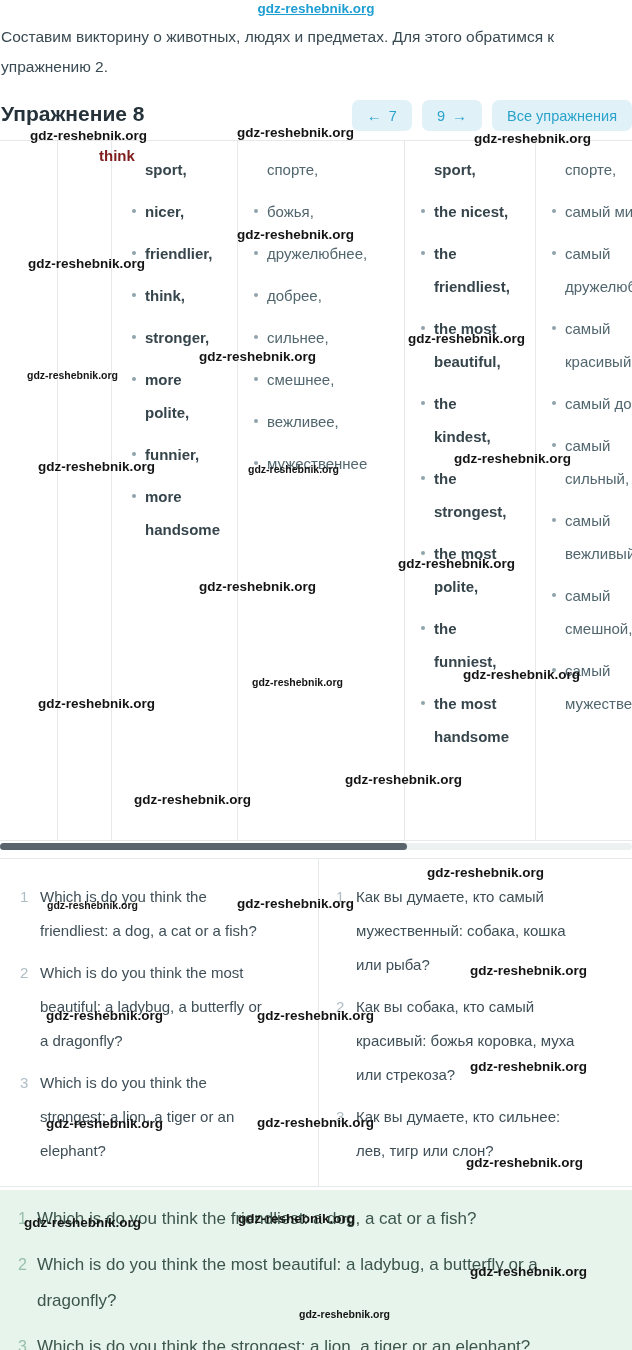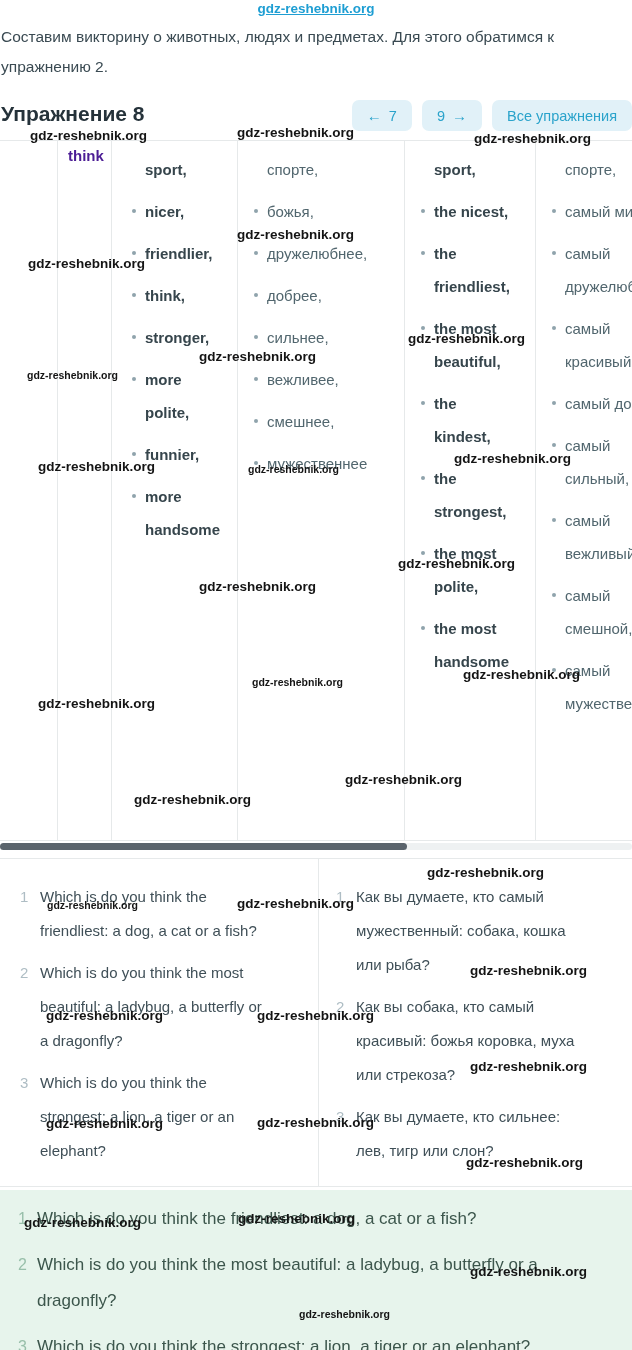--- a/index.html
+++ b/index.html
@@ -28,21 +28,21 @@
   
   .table-wrap { position: absolute; top: 140px; left: 0; width: 632px; height: 701px;
     border-top: 1px solid #e6e9ea; border-bottom: 1px solid #e6e9ea; display: flex; overflow: hidden; }
   .tcol { flex: none; border-right: 1px solid #e6e9ea; }
   .col-a { width: 58px; }
   .col-b { width: 54px; padding: 6px 0 0 10px; }
   .col-c { width: 126px; padding: 12px 8px 0 20px; }
   .col-d { width: 167px; padding: 12px 8px 0 16px; }
   .col-e { width: 131px; padding: 12px 26px 0 16px; }
   .col-f { width: 146px; padding: 12px 8px 0 16px; border-right: none; }
-  .row-label { font-size: 15px; font-weight: bold; color: #4c1d95; }
+  .row-label { font-size: 15px; font-weight: bold; color: #7f1d1d; margin-left: 31px; }
   .tcol ul { list-style: none; margin: 0; padding: 0; }
   .tcol li { position: relative; padding-left: 13px; margin: 0 0 9px 0; line-height: 33px; font-size: 15px; }
   .tcol li::before { content: ""; position: absolute; left: 0; top: 14px; width: 4px; height: 4px;
     border-radius: 50%; background: #8fa3ac; }
   .tcol li:first-child::before { display: none; }
   .tcol.en li { font-weight: bold; color: #36454c; }
   .tcol.ru li { font-weight: normal; color: #51666e; }
 
   
   .hscroll { position: absolute; top: 843px; left: 0; width: 632px; height: 7px; background: #eef1f2; border-radius: 4px; }
@@ -112,34 +112,35 @@
         <li>more handsome</li>
       </ul>
     </div>
     <div class="tcol col-d ru">
       <ul>
         <li>спорте,</li>
         <li>божья,</li>
         <li>дружелюбнее,</li>
         <li>добрее,</li>
         <li>сильнее,</li>
+        <li>смешнее,</li>
         <li>вежливее,</li>
-        <li>смешнее,</li>
         <li>мужественнее</li>
       </ul>
     </div>
     <div class="tcol col-e en">
       <ul>
         <li>sport,</li>
         <li>the nicest,</li>
         <li>the friendliest,</li>
         <li>the most beautiful,</li>
         <li>the kindest,</li>
         <li>the strongest,</li>
         <li>the most polite,</li>
+        <li>the funniest,</li>
         <li>the most handsome</li>
       </ul>
     </div>
     <div class="tcol col-f ru">
       <ul>
         <li>спорте,</li>
         <li>самый милый,</li>
         <li>самый дружелюбный,</li>
         <li>самый красивый,</li>
         <li>самый добрый,</li>

